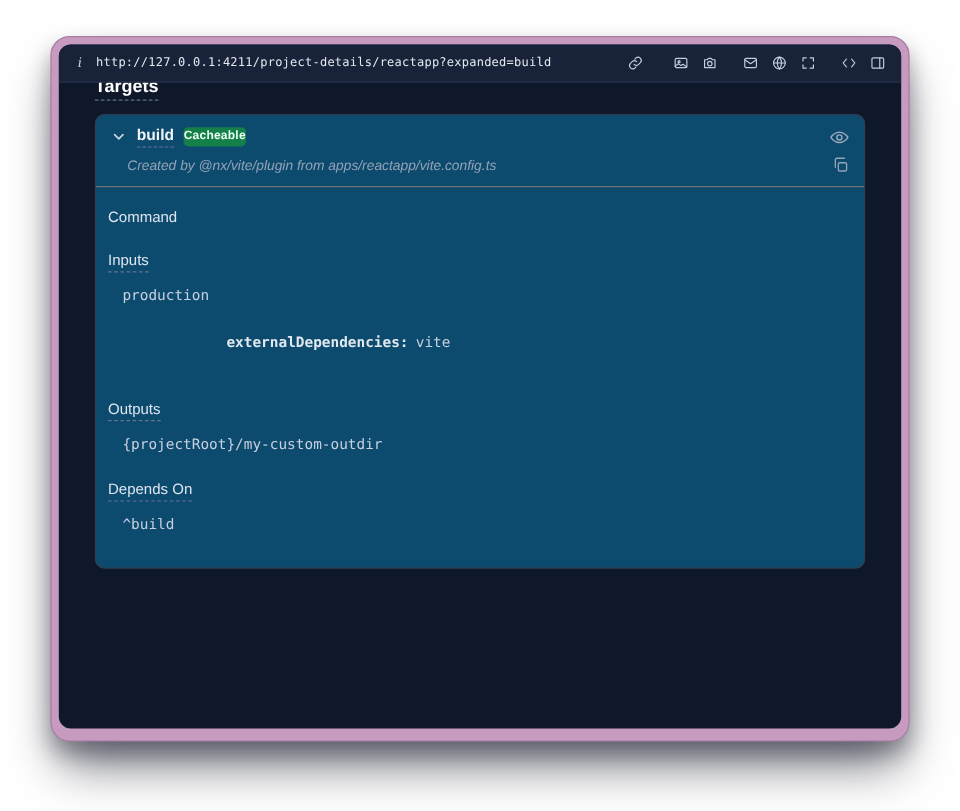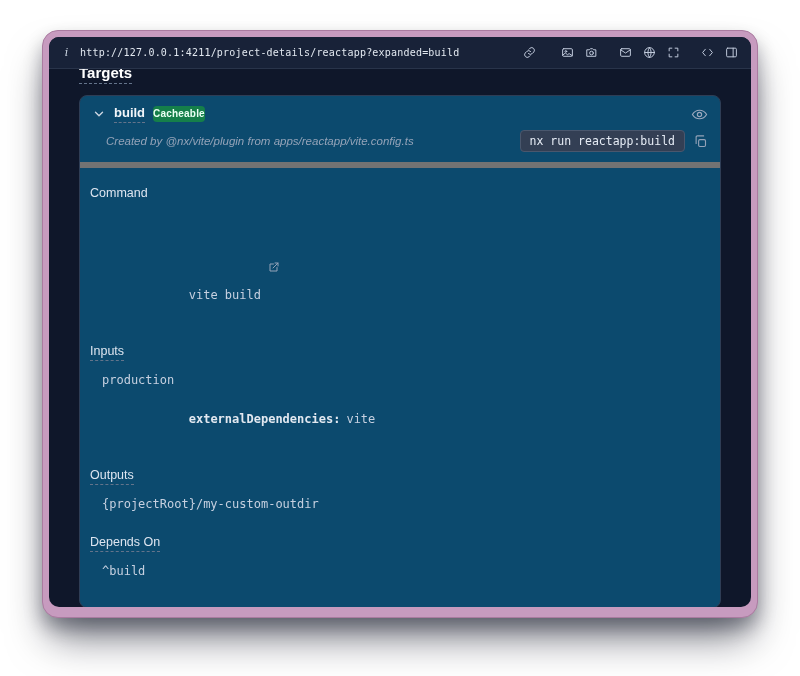--- a/index.html
+++ b/index.html
@@ -54,22 +54,22 @@
   .badge {
     background:#157f4a; color:#eafff3; font-size:10px; font-weight:600;
     border-radius:4px; padding:2px 0 3px; letter-spacing:.2px;
   }
   .head-right { margin-left:auto; display:flex; align-items:center; }
   .eye { width:17px; height:17px; color:#9aa8bd; background:none; border:none; cursor:pointer; padding:0; }
   .eye svg { display:block; width:100%; height:100%; }
   .chev { width:14px; height:14px; color:#cbd5e1; }
   .chev svg { display:block; width:100%; height:100%; }
   .card-sub {
-    display:flex; align-items:center; justify-content:space-between;
-    padding:2px 12px 10px 26px; border-bottom:6px solid #737373;
+    display:flex; align-items:flex-end; justify-content:space-between;
+    padding:2px 12px 10px 26px; border-bottom:1px solid #737373;
   }
   .created { font-style:italic; color:#94a3b8; font-size:11.5px; }
   .chipwrap { display:flex; align-items:center; gap:8px; }
   .chip {
     font-family:"DejaVu Sans Mono", monospace; font-size:11.5px; color:#e6ecf5;
     background:#333f54; border:1px solid #4a576d; border-radius:4px; padding:3px 9px;
     white-space:nowrap;
   }
   .copybtn { width:15px; height:15px; color:#94a3b8; background:none; border:none; cursor:pointer; padding:0; }
   .copybtn svg { display:block; width:100%; height:100%; }
@@ -172,42 +172,32 @@
               <svg viewBox="0 0 24 24" fill="none" stroke="currentColor" stroke-width="1.7" stroke-linecap="round" stroke-linejoin="round">
                   <path d="M2 12s3.5-6 10-6 10 6 10 6-3.5 6-10 6-10-6-10-6z"></path>
                   <circle cx="12" cy="12" r="3"></circle>
                 </svg>
             </button>
           </span>
         </div>
         <div class="card-sub">
           <span class="created">Created by @nx/vite/plugin from apps/reactapp/vite.config.ts</span>
           <span class="chipwrap">
-            <span class="chip">nx run reactapp:build</span>
             <button class="copybtn">
               <svg viewBox="0 0 24 24" fill="none" stroke="currentColor" stroke-width="1.8" stroke-linecap="round" stroke-linejoin="round">
                   <rect x="9" y="9" width="11" height="11" rx="2"></rect>
                   <path d="M5 15V5a2 2 0 0 1 2-2h10"></path>
                 </svg>
             </button>
           </span>
         </div>
 
         <div class="card-body">
 
           <div class="sec first">Command</div>
-          <div class="mline">
-            <span>vite build</span><button class="extlink">
-              <svg viewBox="0 0 24 24" fill="none" stroke="currentColor" stroke-width="2" stroke-linecap="round" stroke-linejoin="round">
-                  <path d="M14 4h6v6"></path>
-                  <path d="M20 4L10 14"></path>
-                  <path d="M18 13v7H4V6h7"></path>
-                </svg>
-            </button>
-          </div>
 
           <div class="sec">
             <span class="u-dash">Inputs</span>
           </div>
           <div class="mline">production</div>
           <div class="mline">
             <span class="mkey">externalDependencies:</span><span class="mval">vite</span>
           </div>
 
           <div class="sec">

